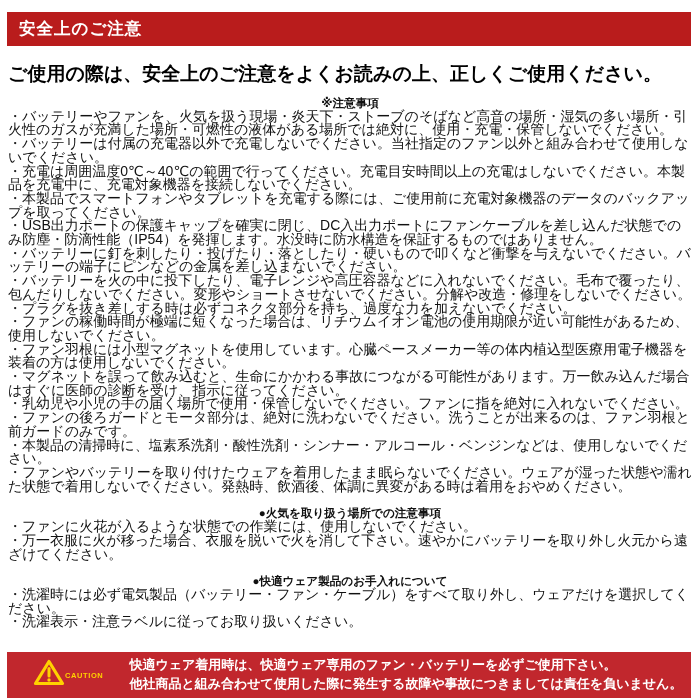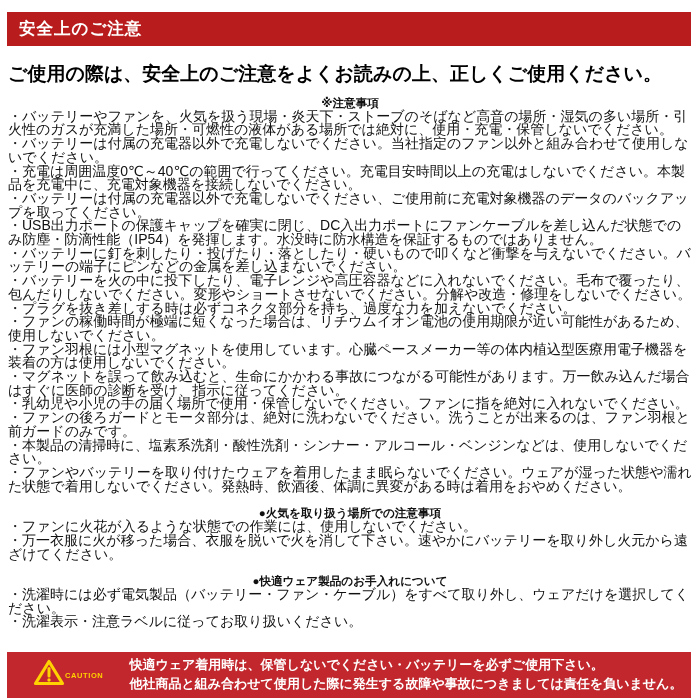--- a/index.html
+++ b/index.html
@@ -59,21 +59,21 @@
 
 <div class="intro">ご使用の際は、安全上のご注意をよくお読みの上、正しくご使用ください。</div>
 
 <div class="content">
 
   <div class="section">
     <p class="section-title">※注意事項</p>
     <p class="li">・バッテリーやファンを、火気を扱う現場・炎天下・ストーブのそばなど高音の場所・湿気の多い場所・引火性のガスが充満した場所・可燃性の液体がある場所では絶対に、使用・充電・保管しないでください。</p>
     <p class="li">・バッテリーは付属の充電器以外で充電しないでください。当社指定のファン以外と組み合わせて使用しないでください。</p>
     <p class="li">・充電は周囲温度0℃～40℃の範囲で行ってください。充電目安時間以上の充電はしないでください。本製品を充電中に、充電対象機器を接続しないでください。</p>
-    <p class="li">・バッテリーは付属の充電器以外で充電しないでください、ご使用前に充電対象機器のデータのバックアップを取ってください。</p>
+    <p class="li">・本製品でスマートフォンやタブレットを充電する際には、ご使用前に充電対象機器のデータのバックアップを取ってください。</p>
     <p class="li">・USB出力ポートの保護キャップを確実に閉じ、DC入出力ポートにファンケーブルを差し込んだ状態でのみ防塵・防滴性能（IP54）を発揮します。水没時に防水構造を保証するものではありません。</p>
     <p class="li">・バッテリーに釘を刺したり・投げたり・落としたり・硬いもので叩くなど衝撃を与えないでください。バッテリーの端子にピンなどの金属を差し込まないでください。</p>
     <p class="li">・バッテリーを火の中に投下したり、電子レンジや高圧容器などに入れないでください。毛布で覆ったり、包んだりしないでください。変形やショートさせないでください。分解や改造・修理をしないでください。</p>
     <p class="li">・プラグを抜き差しする時は必ずコネクタ部分を持ち、過度な力を加えないでください。</p>
     <p class="li">・ファンの稼働時間が極端に短くなった場合は、リチウムイオン電池の使用期限が近い可能性があるため、使用しないでください。</p>
     <p class="li">・ファン羽根には小型マグネットを使用しています。心臓ペースメーカー等の体内植込型医療用電子機器を装着の方は使用しないでください。</p>
     <p class="li">・マグネットを誤って飲み込むと、生命にかかわる事故につながる可能性があります。万一飲み込んだ場合はすぐに医師の診断を受け、指示に従ってください。</p>
     <p class="li">・乳幼児や小児の手の届く場所で使用・保管しないでください。ファンに指を絶対に入れないでください。</p>
     <p class="li">・ファンの後ろガードとモータ部分は、絶対に洗わないでください。洗うことが出来るのは、ファン羽根と前ガードのみです。</p>
     <p class="li">・本製品の清掃時に、塩素系洗剤・酸性洗剤・シンナー・アルコール・ベンジンなどは、使用しないでください。</p>
@@ -100,16 +100,16 @@
     <span>
       <svg width="32" height="27" viewBox="0 0 32 27" aria-hidden="true">
         <path d="M16 2.5 L29.5 24.5 L2.5 24.5 Z" fill="none" stroke="#ffd100" stroke-width="3.2" stroke-linejoin="round"></path>
         <line x1="16" y1="9.5" x2="16" y2="17" stroke="#ffd100" stroke-width="3" stroke-linecap="round"></line>
         <circle cx="16" cy="21" r="1.7" fill="#ffd100"></circle>
       </svg>
     </span>
     <span class="caution-label">CAUTION</span>
   </div>
   <div class="caution-text">
-    <div>快適ウェア着用時は、保管しないでください・バッテリーを必ずご使用下さい。</div>
+    <div>快適ウェア着用時は、快適ウェア専用のファン・バッテリーを必ずご使用下さい。</div>
     <div>他社商品と組み合わせて使用した際に発生する故障や事故につきましては責任を負いません。</div>
   </div>
 </div>
 
 </body></html>

